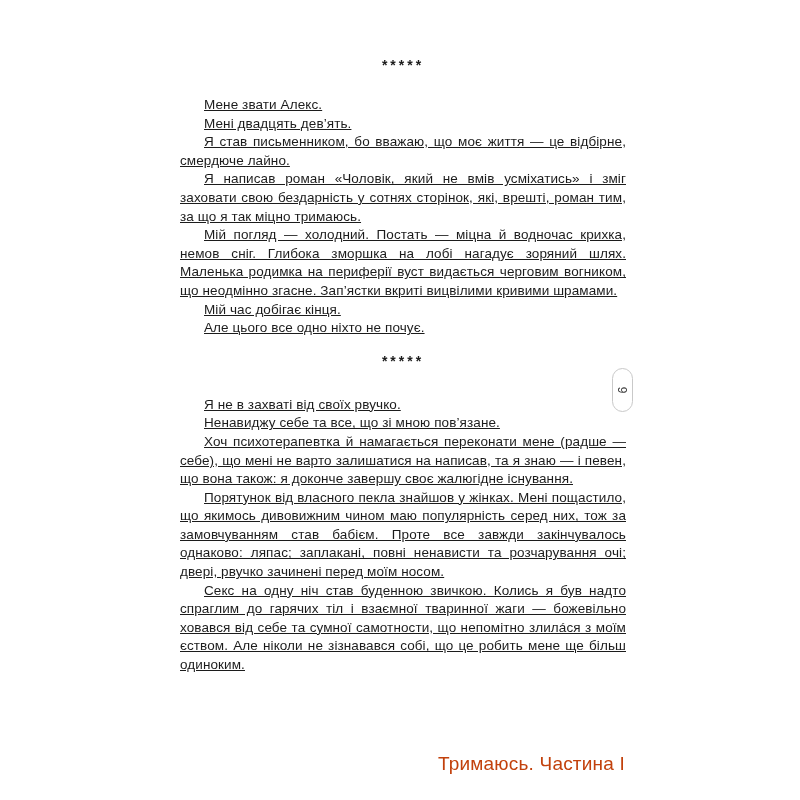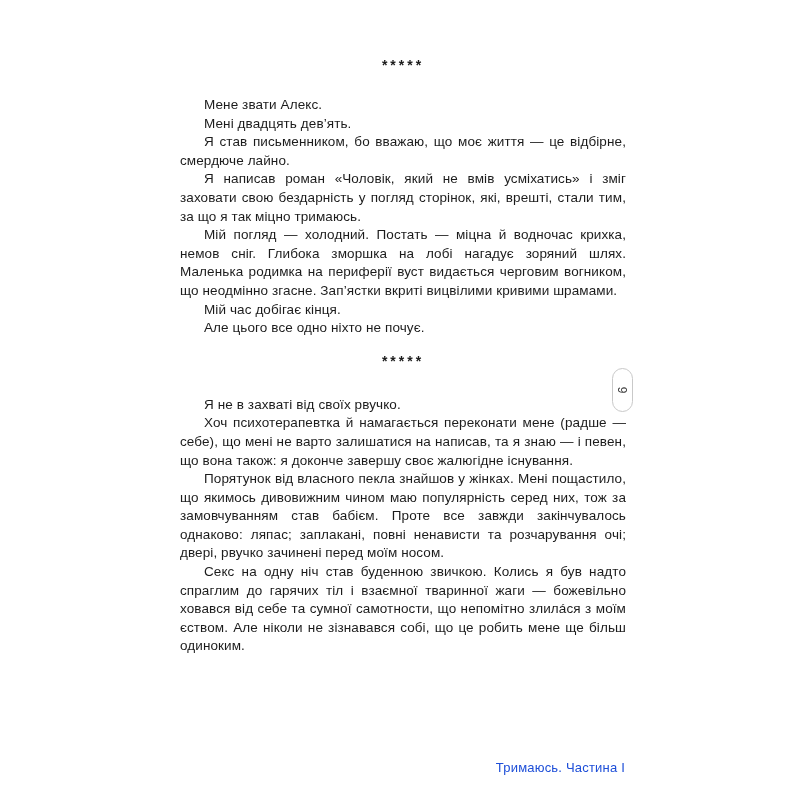--- a/index.html
+++ b/index.html
@@ -37,20 +37,21 @@
     margin-bottom: 26px;
   }
   .paragraphs { width: 100%; }
   .para {
     font-size: 13.5px;
     line-height: 18.6px;
     text-align: justify;
     text-indent: 24px;
     color: #1c1c1c;
     letter-spacing: 0.1px;
+    text-decoration: underline;
   }
   .page-tab {
     position: absolute;
     top: 368px;
     right: 167px;
     width: 21px;
     height: 44px;
     border: 1px solid #c9c9c9;
     border-radius: 11px;
     background: #ffffff;
@@ -63,48 +64,49 @@
     display: inline-block;
     transform: rotate(90deg);
     font-size: 12px;
     color: #3a3a3a;
     line-height: 1;
   }
   .footer {
     position: absolute;
     right: 175px;
     bottom: 25px;
-    font-size: 13px;
-    color: #1d4ed8;
+    font-size: 19px;
+    color: #c2410c;
     letter-spacing: 0.2px;
   }
 </style>
 </head>
 <body>
 
 <div class="page">
 
   <div class="content">
 
     <div class="separator">*****</div>
 
     <div class="paragraphs">
         <p class="para">Мене звати Алекс.</p>
         <p class="para">Мені двадцять дев’ять.</p>
         <p class="para">Я став письменником, бо вважаю, що моє життя — це відбірне, смердюче лайно.</p>
-        <p class="para">Я написав роман «Чоловік, який не вмів усміхатись» і зміг заховати свою бездарність у погляд сторінок, які, врешті, стали тим, за що я так міцно тримаюсь.</p>
+        <p class="para">Я написав роман «Чоловік, який не вмів усміхатись» і зміг заховати свою бездарність у сотнях сторінок, які, врешті, роман тим, за що я так міцно тримаюсь.</p>
         <p class="para">Мій погляд — холодний. Постать — міцна й водночас крихка, немов сніг. Глибока зморшка на лобі нагадує зоряний шлях. Маленька родимка на периферії вуст видається черговим вогником, що неодмінно згасне. Зап’ястки вкриті вицвілими кривими шрамами.</p>
         <p class="para">Мій час добігає кінця.</p>
         <p class="para">Але цього все одно ніхто не почує.</p>
       </div>
 
     <div class="separator mid">*****</div>
 
     <div class="paragraphs">
         <p class="para">Я не в захваті від своїх рвучко.</p>
+        <p class="para">Ненавиджу себе та все, що зі мною пов’язане.</p>
         <p class="para">Хоч психотерапевтка й намагається переконати мене (радше — себе), що мені не варто залишатися на написав, та я знаю — і певен, що вона також: я доконче завершу своє жалюгідне існування.</p>
         <p class="para">Порятунок від власного пекла знайшов у жінках. Мені пощастило, що якимось дивовижним чином маю популярність серед них, тож за замовчуванням став бабієм. Проте все завжди закінчувалось однаково: ляпас; заплакані, повні ненависти та розчарування очі; двері, рвучко зачинені перед моїм носом.</p>
         <p class="para">Секс на одну ніч став буденною звичкою. Колись я був надто спраглим до гарячих тіл і взаємної тваринної жаги — божевільно ховався від себе та сумної самотности, що непомітно злилáся з моїм єством. Але ніколи не зізнавався собі, що це робить мене ще більш одиноким.</p>
       </div>
 
   </div>
 
   <div class="page-tab">
     <span class="page-num">9</span>
   </div>

